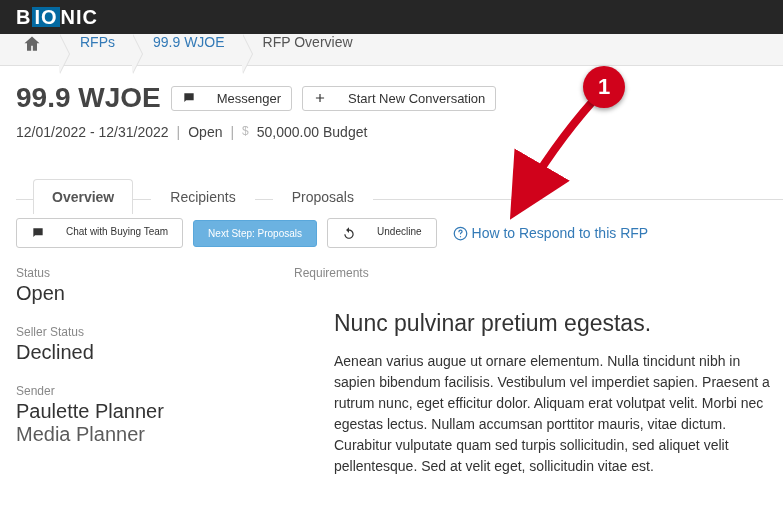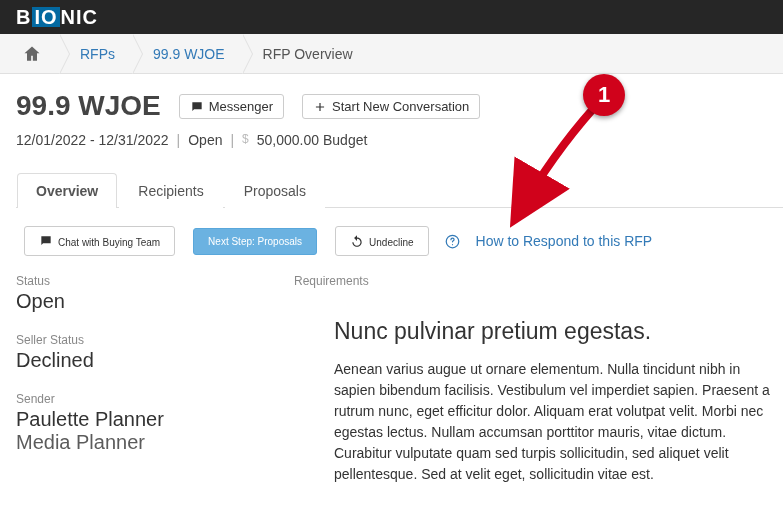--- a/index.html
+++ b/index.html
@@ -1,40 +1,40 @@
 <!DOCTYPE html>
 <html><head>
 <meta charset="utf-8">
 <style>
   * { margin: 0; padding: 0; box-sizing: border-box; }
   body { font-family: "Helvetica Neue", Helvetica, Arial, sans-serif; font-size: 14px; color: #333; background: #fff; width: 783px; }
   .topbar { background: #262626; height: 34px; display: flex; align-items: center; padding-left: 16px; }
   .logo { color: #fff; font-weight: 800; font-size: 20px; letter-spacing: 1px; display: flex; align-items: center; font-family: Arial, sans-serif; }
   .logo .red { background: #0369a1; color: #fff; padding: 0 2px; margin: 0 1px; display: inline-block; line-height: 1; }
-  .breadcrumbs { background: #f5f5f5; border-bottom: 1px solid #e0e0e0; height: 40px; display: flex; align-items: center; padding-left: 12px; gap: 0; }
+  .breadcrumbs { background: #f5f5f5; border-bottom: 1px solid #e0e0e0; height: 32px; display: flex; align-items: flex-start; padding-left: 12px; gap: 0; }
   .bc-item { color: #337ab7; padding: 0 18px 0 10px; position: relative; font-size: 14px; cursor: pointer; }
   .bc-item.current { color: #555; cursor: default; }
   .bc-sep { color: #ccc; position: relative; width: 10px; height: 40px; }
   .bc-sep::before { content: ""; position: absolute; left: 0; top: 0; width: 0; height: 0; border-top: 20px solid transparent; border-bottom: 20px solid transparent; border-left: 10px solid #e0e0e0; }
   .bc-sep::after { content: ""; position: absolute; left: -1px; top: 0; width: 0; height: 0; border-top: 20px solid transparent; border-bottom: 20px solid transparent; border-left: 10px solid #f5f5f5; }
   .home-icon svg { width: 20px; height: 20px; fill: #666; display: block; }
   .page { padding: 16px 0 0 16px; position: relative; }
   .title-row { display: flex; align-items: center; gap: 10px; }
   .title { font-size: 28px; font-weight: 700; color: #444; }
-  .btn { display: inline-flex; align-items: flex-end; gap: 5px; border: 1px solid #ccc; background: #fff; color: #333; border-radius: 3px; padding: 4px 10px; font-size: 13px; cursor: pointer; margin-left: 8px; }
+  .btn { display: inline-flex; align-items: flex-start; gap: 21px; border: 1px solid #ccc; background: #fff; color: #333; border-radius: 3px; padding: 4px 10px; font-size: 13px; cursor: pointer; }
   .subline { margin-top: 10px; color: #444; font-size: 14px; display: flex; align-items: flex-start; gap: 8px; }
   .pipe { color: #aaa; }
   .dollar { color: #bbb; font-size: 12px; }
   .tabs { margin-top: 24px; border-bottom: 1px solid #ddd; display: flex; gap: 2px; padding-left: 1px; }
-  .tab { padding: 9px 18px; border: 1px solid transparent; border-bottom: none; color: #555; font-size: 14px; cursor: pointer; position: relative; top: 1px; background: #fff; }
+  .tab { padding: 9px 18px; border: 1px solid transparent; border-bottom: none; color: #555; font-size: 14px; cursor: pointer; position: relative; top: 15px; background: #fff; margin-left: 16px; }
   .tab.active { border-color: #ddd; border-radius: 4px 4px 0 0; background: #fff; font-weight: 600; }
   .action-row { display: flex; align-items: center; gap: 10px; margin-top: 18px; }
   .btn-lg { padding: 7px 14px; font-size: 10px; }
   .btn-primary { background: #6bb2e1; border-color: #59a7db; color: #fff; }
-  .help-link { color: #337ab7; font-size: 14px; display: inline-flex; align-items: center; gap: 16px; margin-left: 6px; cursor: pointer; }
+  .help-link { color: #337ab7; font-size: 14px; display: inline-flex; align-items: center; gap: 4px; margin-left: 6px; cursor: pointer; }
   .help-link svg { width: 15px; height: 15px; fill: #337ab7; }
   .content { display: flex; margin-top: 18px; }
   .meta-col { width: 278px; flex: 0 0 278px; }
   .meta-item { margin-bottom: 20px; }
   .meta-label { color: #888; font-size: 12px; margin-bottom: 2px; }
   .meta-val { color: #333; font-size: 20px; }
   .req-col { flex: 1; }
   .req-label { color: #888; font-size: 12px; margin-bottom: 30px; }
   .req-body { padding-left: 40px; }
   .req-body h1 { font-size: 23px; font-weight: 400; color: #333; margin-bottom: 14px; }

